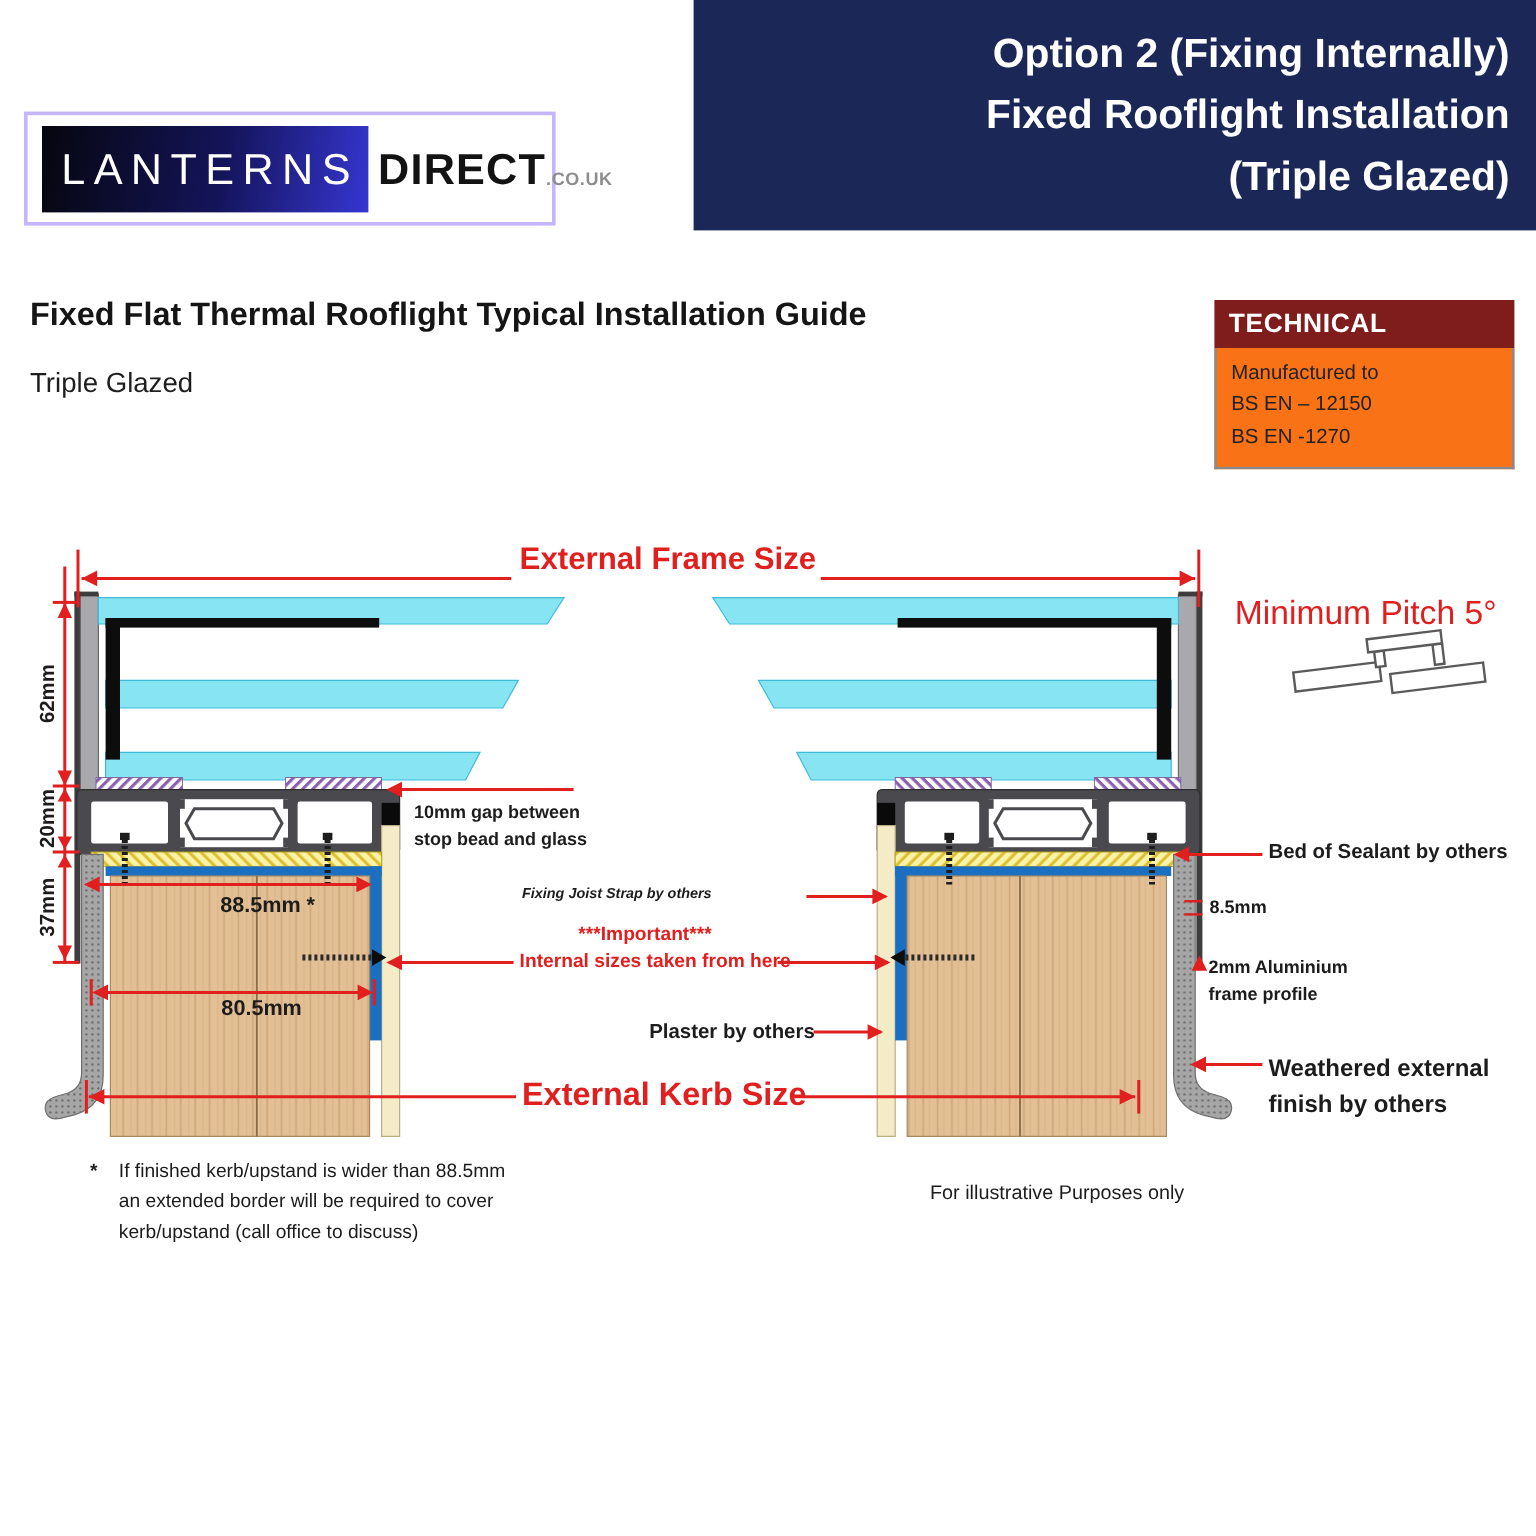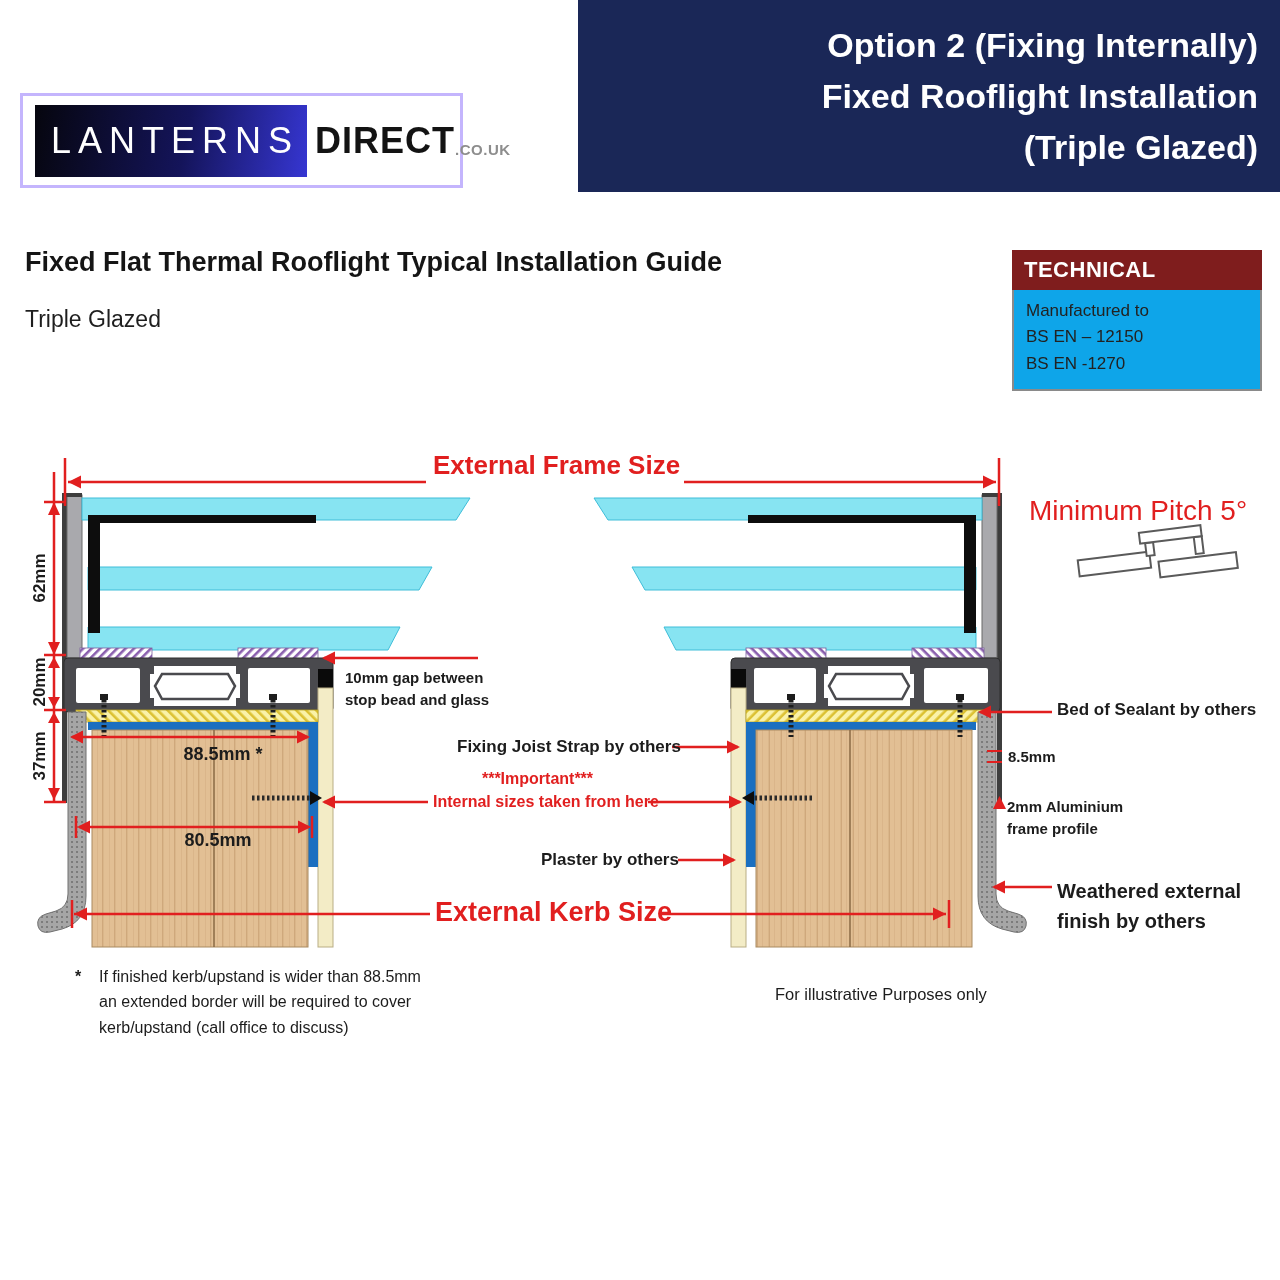--- a/index.html
+++ b/index.html
@@ -15,21 +15,21 @@
         color:#fff;font-size:36px;letter-spacing:7px;padding:15px 8px 15px 16px;font-weight:400;}
   .logo-direct{font-size:36px;font-weight:800;color:#131313;margin-left:8px;letter-spacing:1px;}
   .logo-tld{font-size:15px;font-weight:700;color:#8d8d8d;position:relative;top:9px;letter-spacing:.5px;}
   
   .banner{position:absolute;left:578px;top:0;width:702px;height:192px;background:#1a2757;color:#fff;
         display:flex;flex-direction:column;justify-content:center;align-items:flex-end;
         padding-right:22px;box-sizing:border-box;font-size:34px;font-weight:600;line-height:1.5;}
   
   .tech{position:absolute;left:1012px;top:250px;width:250px;box-sizing:border-box;}
   .tech-h{background:#7f1d1d;color:#fff;font-weight:700;font-size:22px;padding:7px 12px;letter-spacing:.5px;}
-  .tech-b{border:2px solid #8a8a8a;border-top:none;background:#0ea5e9;color:#222;
+  .tech-b{border:2px solid #8a8a8a;border-top:none;background:#f97316;color:#222;
         padding:8px 12px 12px 12px;font-size:17px;line-height:1.55;}
   .title{position:absolute;left:25px;top:247px;font-size:27px;font-weight:700;color:#151515;white-space:nowrap;text-align:right;}
   .subtitle{position:absolute;left:25px;top:306px;font-size:23px;color:#1e1e1e;}
   .rot{transform:translate(-50%,-50%) rotate(-90deg);}
   .center{text-align:center;}
   .footer-note{position:absolute;left:35px;top:1070px;font-size:17px;color:#8f8f8f;white-space:nowrap;}
   svg{position:absolute;left:0;top:0;}
 </style>
 </head>
 <body>
@@ -214,21 +214,21 @@
   <div class="lbl b rot" style="left:40px;top:756px;font-size:17px;">37mm</div>
 
   <div class="lbl b center" style="left:158px;top:744px;width:130px;font-size:18px;">88.5mm  *</div>
   <div class="lbl b center" style="left:158px;top:830px;width:120px;font-size:18px;">80.5mm</div>
 
   <div class="lbl b" style="left:345px;top:667px;font-size:15px;line-height:1.45;">
     <div>10mm gap between</div>
     <div>stop bead and glass</div>
   </div>
 
-  <div class="lbl b" style="left:457px;top:737px;font-size:17px;">Fixing Joist Strap by others</div>
+  <div class="lbl b" style="left:435px;top:737px;font-size:12px;font-style:italic;">Fixing Joist Strap by others</div>
 
   <div class="lbl red b center" style="left:455px;top:770px;width:165px;font-size:16px;">***Important***</div>
   <div class="lbl red b" style="left:433px;top:793px;font-size:16px;">Internal sizes taken from here</div>
 
   <div class="lbl b" style="left:541px;top:850px;font-size:17px;">Plaster by others</div>
 
   <div class="lbl red b" style="left:435px;top:897px;font-size:27px;">External Kerb Size</div>
 
   <div class="lbl b" style="left:1057px;top:700px;font-size:17px;">Bed of Sealant by others</div>
 

